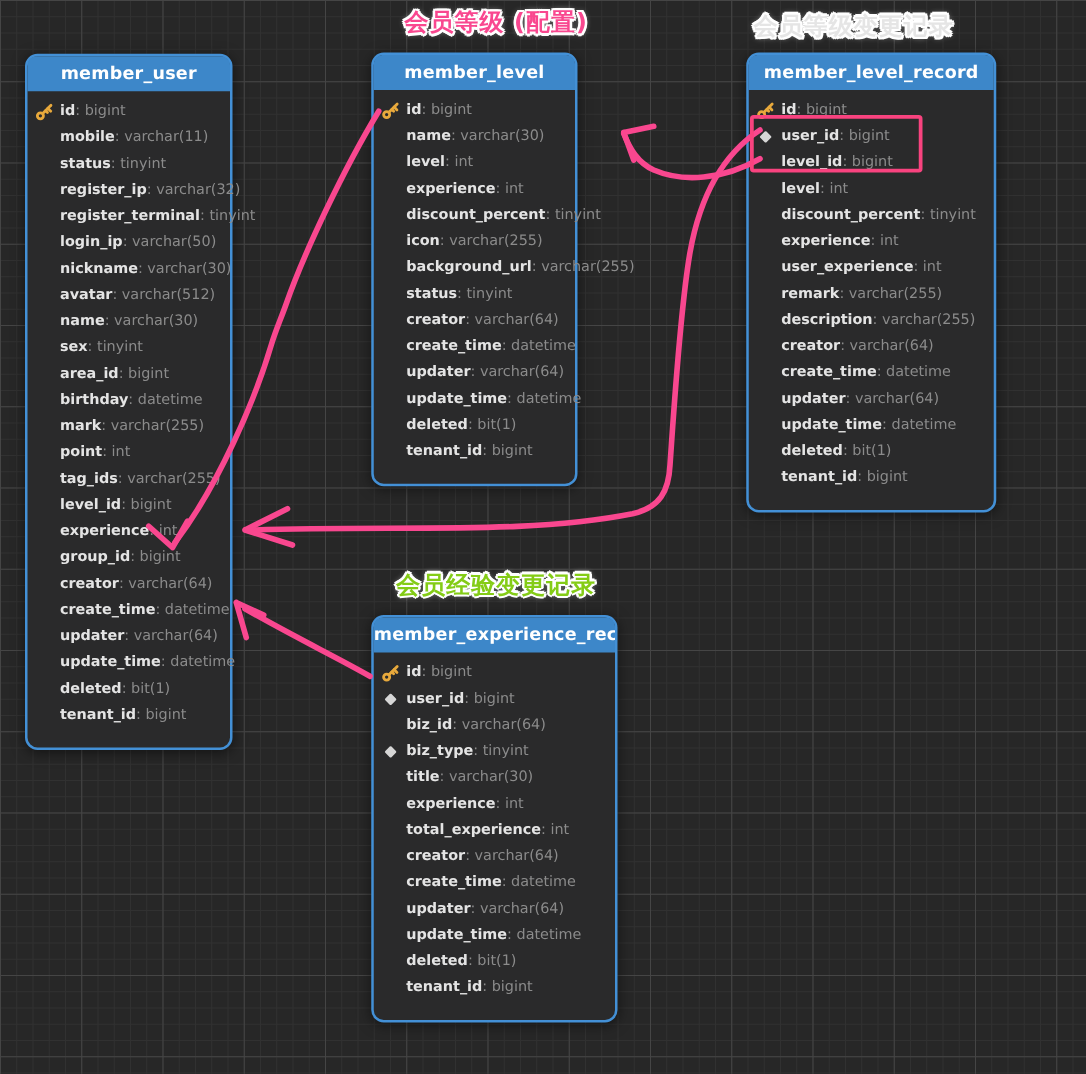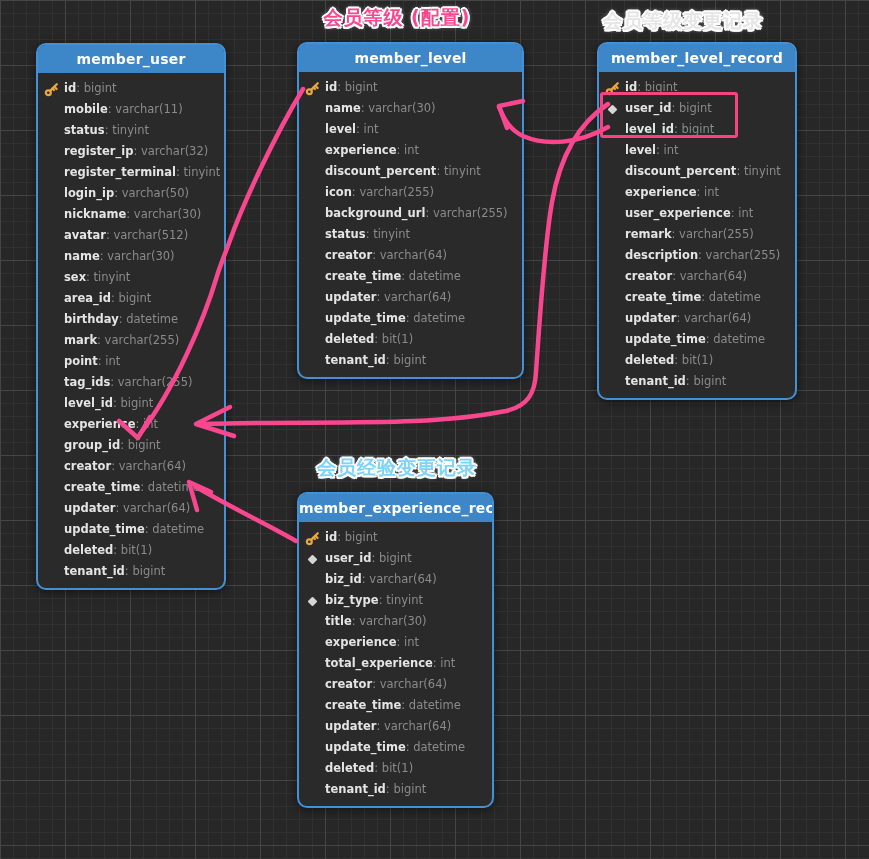--- a/index.html
+++ b/index.html
@@ -29,21 +29,21 @@
     font-weight:bold;
     font-size:14px;
     text-align:center;
     height:28px;
     line-height:28px;
     border-radius:7px 7px 0 0;
     letter-spacing:.2px;
     white-space:nowrap;
     overflow:hidden;
   }
-  .table-body{padding:5px 0 6px 0;}
+  .table-body{padding:5px 0 16px 0;}
   .field-row{
     position:relative;
     height:21px;
     line-height:21px;
     padding-left:26px;
     font-size:11.5px;
     white-space:nowrap;
   }
   .field-name{color:#e4e4e4;font-weight:bold;}
   .field-type{color:#8b8b8b;}
@@ -87,42 +87,42 @@
     stroke-linejoin:round;
   }
 </style>
 </head>
 <body>
 
 <div id="canvas">
 
   <div class="pink-label" style="left: 397px; top: 5px; color: rgb(249, 71, 143);">会员等级 (配置)</div>
   <div class="pink-label" style="left: 683px; top: 8px; color: #e5e5e5;">会员等级变更记录</div>
-  <div class="pink-label" style="left: 397px; top: 455px; color: #7dd3fc;">会员经验变更记录</div>
+  <div class="pink-label" style="left: 397px; top: 455px; color: #84cc16;">会员经验变更记录</div>
 
   <div class="highlight-box" style="left: 600px; top: 92px; width: 138px; height: 46px;"></div>
 
   <svg id="arrow-overlay" width="869" height="859">
     <g stroke="#f9478f">
 
       <path d="M 303 89 C 275 135 243 203 229 243 C 224 257 221 263 217 276 C 204 320 175 388 140 434"></path>
       <path d="M 138 438 L 119 421 M 138 438 L 150 417"></path>
 
       <path d="M 608 127 C 578 144 546 146 523 136 C 510 130 504 119 499 107"></path>
       <path d="M 499 106 L 523 101 M 499 106 L 507 128"></path>
 
       <path d="M 608 104 C 579 123 560 157 552 202 C 544 248 539 330 536 372 C 535 393 528 406 506 411 C 420 428 320 420 202 424"></path>
       <path d="M 196 424 L 230 407 M 196 424 L 234 436"></path>
 
       <path d="M 296 541 C 268 525 238 511 196 487"></path>
       <path d="M 189 482 L 211 492 M 189 482 L 197 510"></path>
     </g>
   </svg>
 
-<div class="table-node" style="left: 36px; top: 43px; width: 190px;">
+<div class="table-node" style="left: 20px; top: 43px; width: 166px;">
       <div class="table-header">member_user</div>
       <div class="table-body">
         <div class="field-row"><span class="field-icon">
             <svg width="15" height="15" viewBox="0 0 16 16">
               <g fill="none" stroke="#e8a93c" stroke-width="2.4" stroke-linecap="round">
                 <circle cx="4.6" cy="11.4" r="2.6"></circle>
                 <path d="M6.8 9.2 L13.6 2.4"></path>
                 <path d="M11 5 L13.4 7.4"></path>
                 <path d="M9 7 L10.6 8.6"></path>
               </g>
@@ -146,21 +146,21 @@
         <div class="field-row"><span class="field-name">experience</span><span class="field-type">: int</span></div>
         <div class="field-row"><span class="field-name">group_id</span><span class="field-type">: bigint</span></div>
         <div class="field-row"><span class="field-name">creator</span><span class="field-type">: varchar(64)</span></div>
         <div class="field-row"><span class="field-name">create_time</span><span class="field-type">: datetime</span></div>
         <div class="field-row"><span class="field-name">updater</span><span class="field-type">: varchar(64)</span></div>
         <div class="field-row"><span class="field-name">update_time</span><span class="field-type">: datetime</span></div>
         <div class="field-row"><span class="field-name">deleted</span><span class="field-type">: bit(1)</span></div>
         <div class="field-row"><span class="field-name">tenant_id</span><span class="field-type">: bigint</span></div>
       </div>
     </div>
-    <div class="table-node" style="left: 297px; top: 42px; width: 227px;">
+    <div class="table-node" style="left: 297px; top: 42px; width: 165px;">
       <div class="table-header">member_level</div>
       <div class="table-body">
         <div class="field-row"><span class="field-icon">
             <svg width="15" height="15" viewBox="0 0 16 16">
               <g fill="none" stroke="#e8a93c" stroke-width="2.4" stroke-linecap="round">
                 <circle cx="4.6" cy="11.4" r="2.6"></circle>
                 <path d="M6.8 9.2 L13.6 2.4"></path>
                 <path d="M11 5 L13.4 7.4"></path>
                 <path d="M9 7 L10.6 8.6"></path>
               </g>

